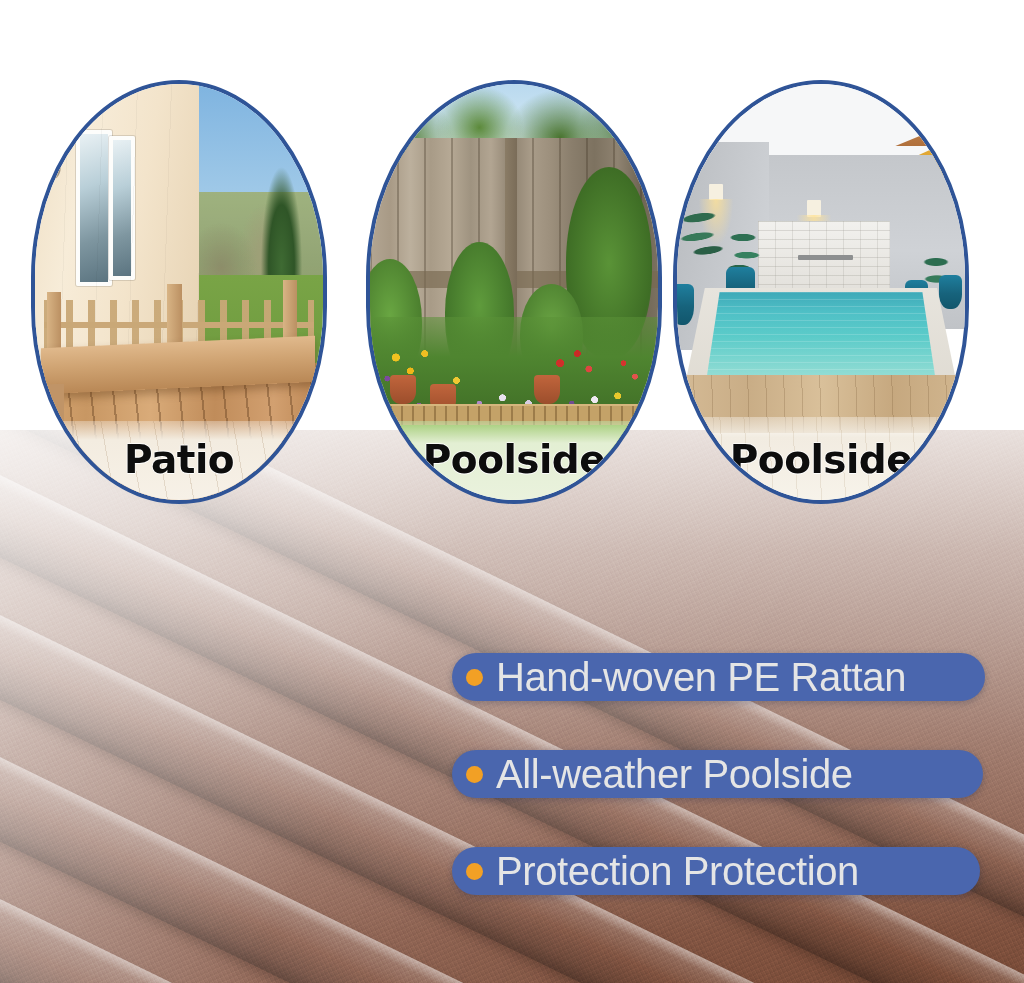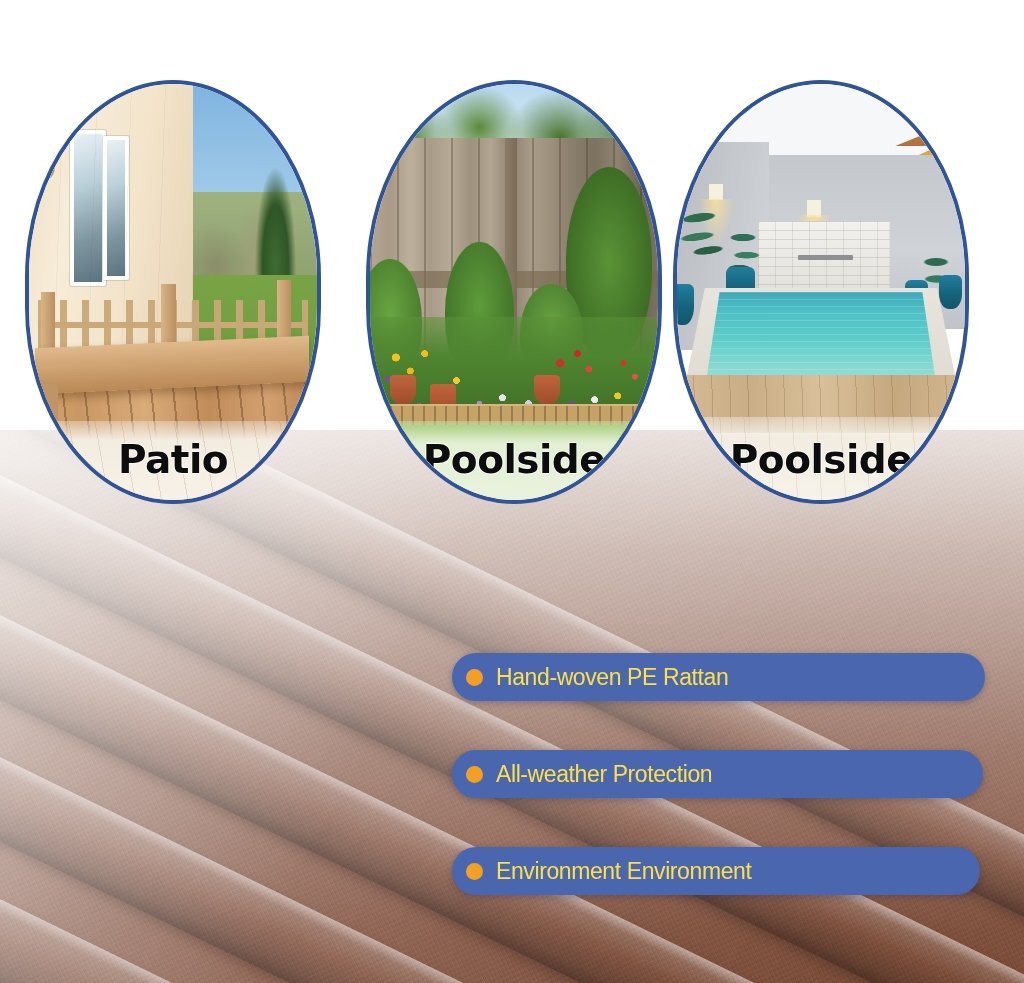--- a/index.html
+++ b/index.html
@@ -68,21 +68,21 @@
     background:#F7A221;z-index:0;
   }
   .hl-text{position:relative;z-index:1;color:#3B5899;}
 
   
   .card{
     position:absolute;top:80px;width:296px;height:424px;
     border:4px solid #2F5497;border-radius:150px/200px;
     overflow:hidden;background:#fff;box-sizing:border-box;
   }
-  .card.c1{left:25px;}
+  .card.c1{left:31px;}
   .card.c2{left:366px;}
   .card.c3{left:673px;}
   .scene{position:absolute;left:0;top:0;width:100%;height:100%;overflow:hidden;}
   .label{
     position:absolute;left:0;bottom:18px;width:100%;text-align:center;
     font-size:39px;font-weight:bold;color:#0d0d0d;
     font-family:"DejaVu Sans","Liberation Sans",sans-serif;
     letter-spacing:-.5px;
     text-shadow:0 1px 0 rgba(255,255,255,.9),0 -1px 0 rgba(255,255,255,.75),1px 0 0 rgba(255,255,255,.6),-1px 0 0 rgba(255,255,255,.6);
     z-index:9;
@@ -265,21 +265,21 @@
     box-sizing:border-box;padding:0 20px 0 14px;
   }
   .pill.p1{top:653px;width:533px;}
   .pill.p2{top:750px;width:531px;}
   .pill.p3{top:847px;width:528px;}
   .dot{
     width:17px;height:17px;border-radius:50%;
     background:#F2A025;flex:0 0 auto;margin-right:13px;
   }
   .pill-text{
-    color:#fde047;font-size:23px;line-height:1;white-space:nowrap;
+    color:#e5e5e5;font-size:40px;line-height:1;white-space:nowrap;
     font-family:"Liberation Sans","DejaVu Sans",sans-serif;
     letter-spacing:-.4px;
   }
 </style>
 </head>
 <body>
 
 <div id="page">
 
   <div class="weave-stage">
@@ -372,20 +372,20 @@
     </div>
     <div class="label">Poolside</div>
   </div>
 
   <div class="pill p1">
     <span class="dot"></span>
     <span class="pill-text">Hand-woven PE Rattan</span>
   </div>
   <div class="pill p2">
     <span class="dot"></span>
-    <span class="pill-text">All-weather Protection</span>
+    <span class="pill-text">All-weather Poolside</span>
   </div>
   <div class="pill p3">
     <span class="dot"></span>
-    <span class="pill-text">Environment Environment</span>
+    <span class="pill-text">Protection Protection</span>
   </div>
 
 </div>
 
 </body></html>

